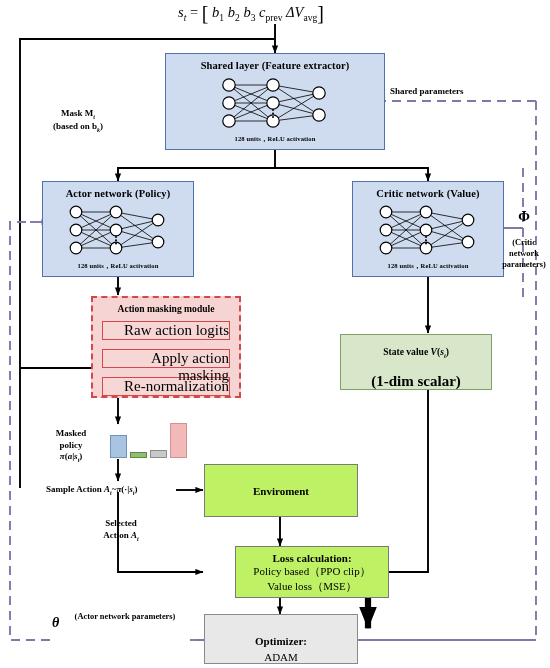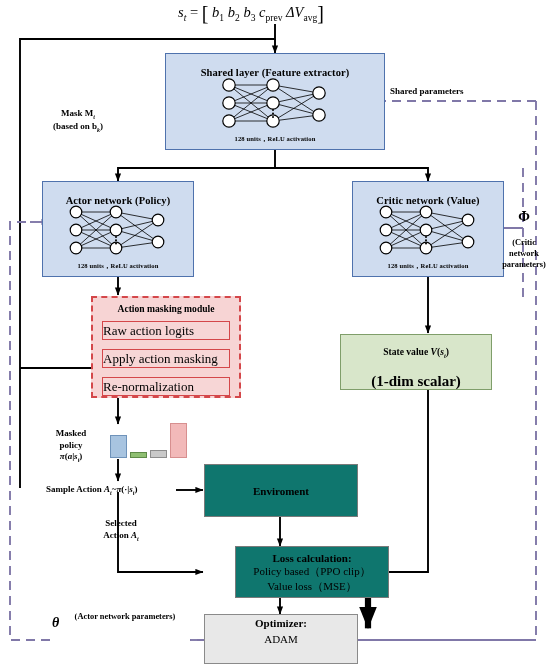--- a/index.html
+++ b/index.html
@@ -4,32 +4,32 @@
 <style>
   html,body{margin:0;padding:0;background:#fff;}
   body{width:550px;height:668px;position:relative;overflow:hidden;
        font-family:"Liberation Serif","DejaVu Serif",serif;color:#000;}
   #stage{position:absolute;left:0;top:0;width:550px;height:668px;}
   svg.layer{position:absolute;left:0;top:0;width:550px;height:668px;overflow:visible;}
   svg.lines{z-index:1;}
   .node{position:absolute;z-index:3;box-sizing:border-box;}
   .boxtitle{font-weight:bold;text-align:center;}
   .nnbox{border:1.4px solid #4f72ad;background:#cfdcef;}
-  .nnbox .boxtitle{font-size:10.5px;padding-top:13px;letter-spacing:.1px;text-align:center;}
+  .nnbox .boxtitle{font-size:10.5px;padding-top:6px;letter-spacing:.1px;text-align:center;}
   .nnbox .cap{font-size:6.6px;font-weight:bold;text-align:center;position:absolute;
               left:0;right:0;bottom:5px;letter-spacing:.1px;}
   .nnsvg{position:absolute;left:0;right:0;margin:auto;}
   .maskbox{border:2.2px dashed #d4474a;background:#f7d4d4;}
   .maskbox .boxtitle{font-size:9.6px;padding-top:5px;}
   .maskrow{position:absolute;left:9px;right:9px;height:17px;border:1.3px solid #d4474a;
-           background:#f7d6d6;font-size:13px;text-align:left;line-height:17px;}
+           background:#f7d6d6;font-size:15px;text-align:right;line-height:17px;}
   .greenbox{border:1.3px solid #7f9e6a;background:#d8e6ca;}
   .greenbox .l1{font-size:9.6px;font-weight:bold;text-align:center;padding-top:11px;}
   .greenbox .l2{font-size:15px;font-weight:bold;text-align:center;padding-top:6px;margin-top:8px;}
-  .graybox{border:1.4px solid #7a7a7a;background:#0f766e;}
+  .graybox{border:1.4px solid #7a7a7a;background:#bef264;}
   .graybox.light{background:#e8e8e8;border-color:#8a8a8a;}
   .graybox .l1{font-size:11px;font-weight:bold;text-align:center;}
   .graybox .l2{font-size:11px;text-align:center;}
   .lbl{position:absolute;z-index:4;font-size:9px;font-weight:bold;line-height:1.28;}
   .lbl.c{text-align:center;}
   .eq{position:absolute;z-index:4;font-size:14.5px;}
   .it{font-style:italic;}
   sub{font-size:.66em;}
   .bar{position:absolute;}
 </style>
@@ -284,21 +284,21 @@
   <div class="node graybox" style="left:204px;top:464px;width:154px;height:53px;display:flex;align-items:center;justify-content:center;">
     <div class="l1">Enviroment</div>
   </div>
 
   <div class="node graybox" style="left:204px;top:546px;width:154px;height:52px;padding-top:5px;margin-left:31px;">
     <div class="l1">Loss calculation:</div>
     <div class="l2">Policy based（PPO clip）</div>
     <div class="l2">Value loss（MSE）</div>
   </div>
 
-  <div class="node graybox light" style="left:204px;top:614px;width:154px;height:50px;padding-top:2px;">
+  <div class="node graybox light" style="left:204px;top:614px;width:154px;height:50px;padding-top:20px;">
     <div class="l1">Optimizer:</div>
     <div class="l2" style="padding-top:4px;">ADAM</div>
   </div>
 
   <div class="lbl" style="left:52px;top:614px;">
     <span class="it" style="font-size:14px;">θ</span>
   </div>
   <div class="lbl c" style="left:70px;top:612px;width:110px;font-size:8.4px;">(Actor network parameters)</div>
 
 </div>

